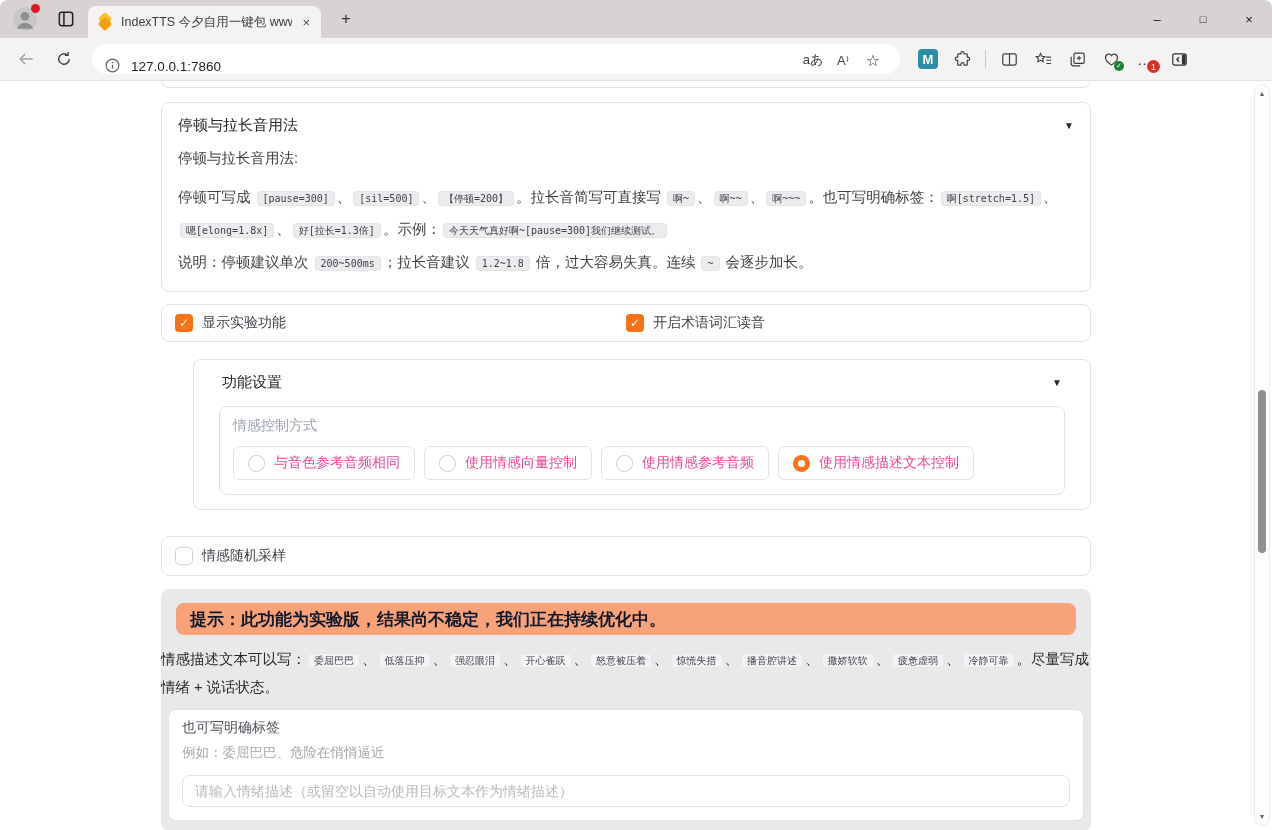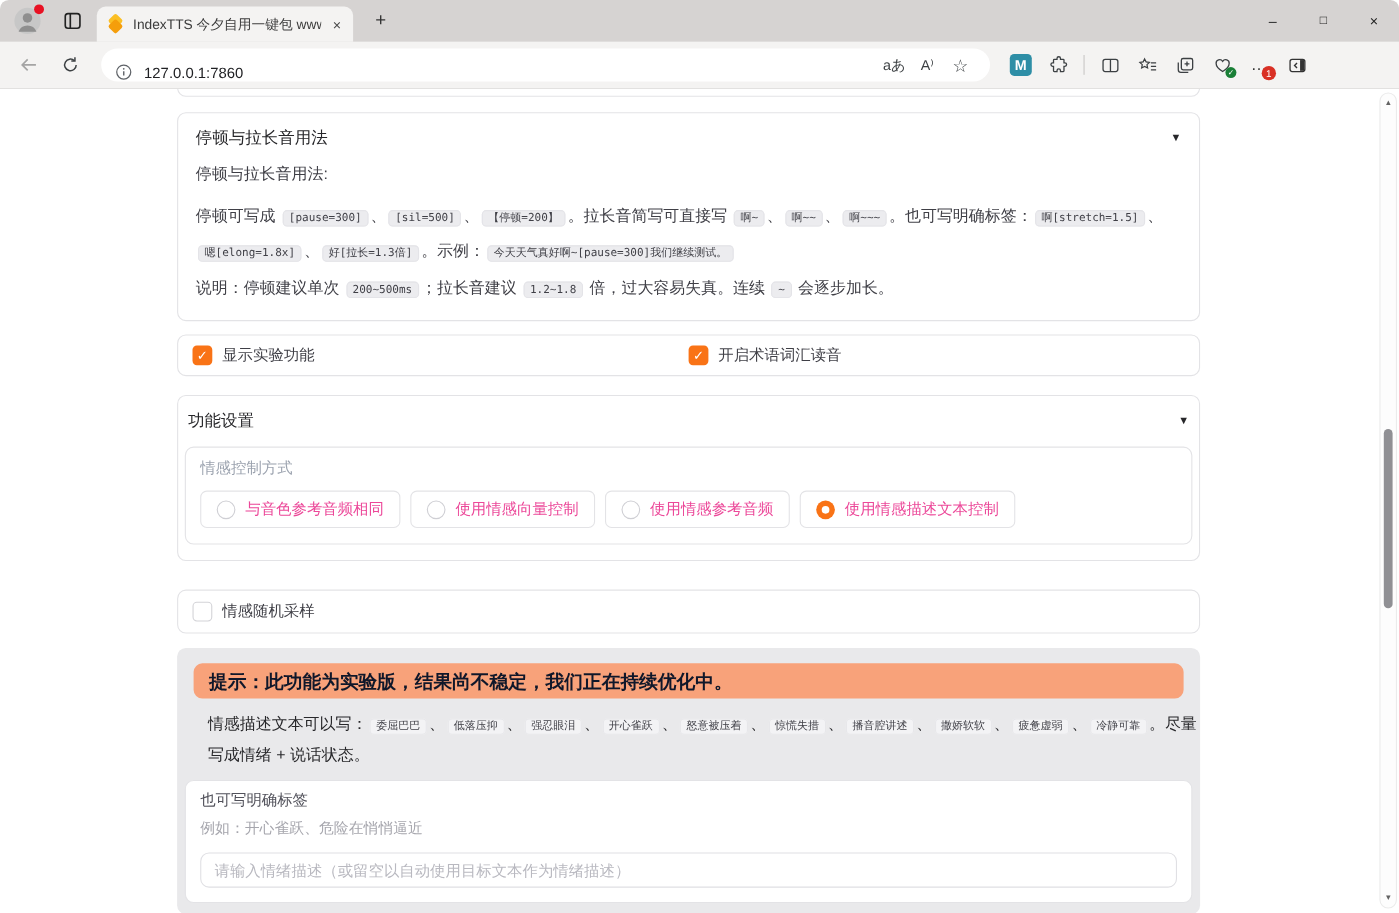--- a/index.html
+++ b/index.html
@@ -65,38 +65,38 @@
     background:#ececef; border:1px solid #e4e4e8; border-radius:4px; padding:1px 5px;
     color:#3f3f46; margin:0 2px; white-space:nowrap; }
 
   .chk-row { margin-top:12px; height:38px; display:flex; align-items:center; padding:0 13px; }
   .chk-col { width:50%; display:flex; align-items:center; gap:9px; font-size:14px; color:#3f3f46; }
   .checkbox { width:18px; height:18px; border-radius:4px; flex:0 0 18px; }
   .checkbox.checked { background:#f97316; color:#fff; font-size:12px; font-weight:bold;
     display:flex; align-items:center; justify-content:center; }
   .checkbox.unchecked { background:#fff; border:1px solid #d4d4d8; }
 
-  .acc2 { margin-top:17px; padding:13px 6px 14px; }
+  .acc2 { margin-top:17px; padding:13px 25px 14px;margin-left:32px; }
   .inner-panel { margin-top:14px; border:1px solid #e3e3e6; border-radius:8px; padding:10px 13px 14px; }
   .group-label { font-size:14px; color:#9ca3af; }
   .radio-row { display:flex; gap:9px; margin-top:11px; }
   .radio-opt { display:flex; align-items:center; gap:9px; border:1px solid #e3e3e6; border-radius:6px;
     height:34px; padding:0 14px; font-size:14px; color:#ec4899; background:#fff; }
   .radio { width:17px; height:17px; border-radius:50%; flex:0 0 17px; }
   .radio.off { border:1.5px solid #cfcfd4; background:#fff; }
   .radio.on { background:#f97316; position:relative; }
   .radio.on::after { content:""; position:absolute; left:5px; top:5px; width:7px; height:7px;
     background:#fff; border-radius:50%; }
 
   .chk-single { margin-top:26px; height:40px; display:flex; align-items:center; padding:0 13px; }
 
   .gray-group { margin-top:13px; background:#e9e9eb; border-radius:8px; padding:14px 0 10px; }
   .banner { margin:0 15px; background:#f8a27a; border-radius:8px; min-height:32px;
     display:flex; align-items:center; padding:0 14px; font-size:17px; font-weight:bold; color:#0f172a; }
-  .hint { margin-top:11px; font-size:14.5px; color:#27272a; line-height:27px;padding-left:28px; }
+  .hint { margin-top:11px; font-size:14.5px; color:#27272a; line-height:27px; }
   .hint .chip { background:#f3f3f5; border-color:#e7e7ea; }
   .emo-panel { margin:8px 7px 0; background:#fff; border:1px solid #e3e3e6; border-radius:8px;
     padding:9px 13px 13px; }
   .field-label { font-size:14px; color:#52525b; }
   .example { margin-top:7px; font-size:13.5px; color:#a6a6ad; }
   .emo-input { margin-top:13px; width:100%; height:32px; border:1px solid #e0e0e4; border-radius:8px;
     padding:0 12px; font-size:14px; color:#3f3f46; background:#fff; outline:none;
     font-family:"Liberation Sans","DejaVu Sans",sans-serif; }
   .emo-input::placeholder { color:#b9b9c0; }
 
@@ -273,21 +273,21 @@
         <span class="checkbox unchecked"></span>
         <span>情感随机采样</span>
       </div>
     </div>
 
     <div class="gray-group">
       <div class="banner">提示：此功能为实验版，结果尚不稳定，我们正在持续优化中。</div>
       <div class="hint"><span>情感描述文本可以写：</span><span class="chip">委屈巴巴</span><span>、</span><span class="chip">低落压抑</span><span>、</span><span class="chip">强忍眼泪</span><span>、</span><span class="chip">开心雀跃</span><span>、</span><span class="chip">怒意被压着</span><span>、</span><span class="chip">惊慌失措</span><span>、</span><span class="chip">播音腔讲述</span><span>、</span><span class="chip">撒娇软软</span><span>、</span><span class="chip">疲惫虚弱</span><span>、</span><span class="chip">冷静可靠</span><span>。尽量写成情绪 + 说话状态。</span></div>
       <div class="emo-panel">
         <div class="field-label">也可写明确标签</div>
-        <div class="example">例如：开心雀跃、危险在悄悄逼近</div>
+        <div class="example">例如：委屈巴巴、危险在悄悄逼近</div>
         <input class="emo-input" type="text" placeholder="请输入情绪描述（或留空以自动使用目标文本作为情绪描述）" style="">
       </div>
     </div>
 
   </div>
 
   <div class="scrollbar">
     <span class="sb-arrow sb-up">▲</span>
     <span class="sb-arrow sb-down">▼</span>
     <div class="sb-thumb"></div>

